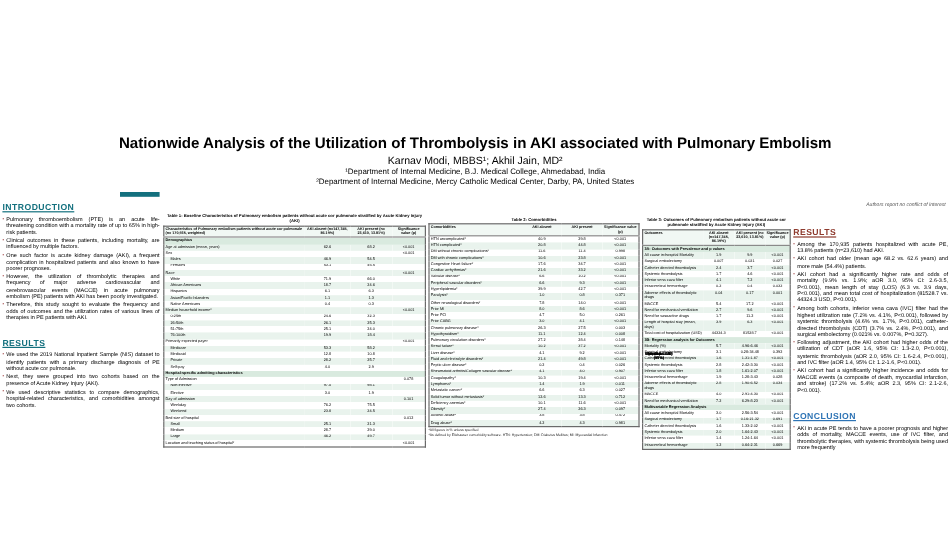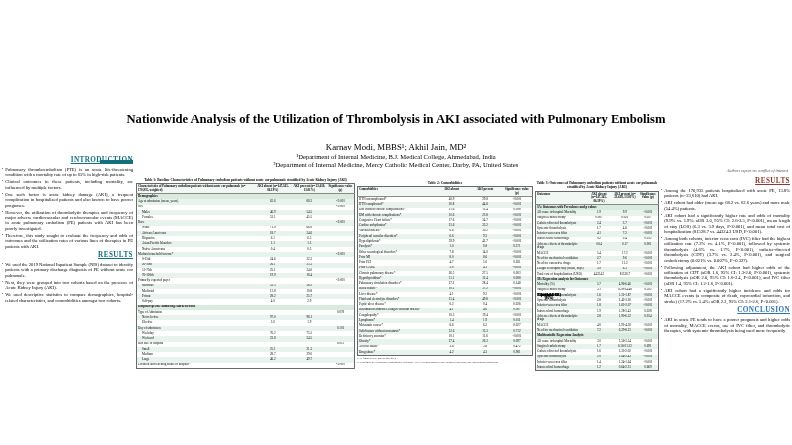--- a/index.html
+++ b/index.html
@@ -1,35 +1,35 @@
 <!DOCTYPE html>
 <html style="--teal: #13707e; --maroon: #8e3a2d; --blue: #2e74b5; --bullet: #8b1a1a; --stripe: #e9f3ed;"><head>
 <meta charset="utf-8">
 <style>
   html,body{margin:0;padding:0;width:792px;height:445px;overflow:hidden;background:#ffffff;
     font-family:"Liberation Sans",sans-serif;color:#000;position:relative;}
-  .poster{position:relative;width:792px;height:407px;font-family:Liberation Serif, serif;}
+  .poster{position:relative;width:792px;height:407px;}
 
   
   .hdr{position:absolute;left:0;top:112px;width:792px;text-align:center;}
   .title{font-size:12.6px;font-weight:bold;margin:0;line-height:1.25;}
-  .authors{font-size:8.8px;margin-top:14px;}
+  .authors{font-size:8.8px;margin-top:1px;}
   .affil{font-size:6.6px;margin-top:1px;}
   .disclosure{position:absolute;right:4px;top:56px;font-size:4.2px;color:#555;font-style:italic;}
 
   
   .col{position:absolute;}
   .col-intro{left:2px;top:154px;width:131px;}
   .col-t1{left:136px;top:178px;width:219px;}
   .col-t2{left:357px;top:181px;width:176px;}
   .col-t3{left:535px;top:181px;width:124px;}
   .col-res{left:661px;top:175px;width:129px;}
 
-  .sec-h{font-size:7.2px;font-weight:bold;text-align:right;text-decoration:underline;
-    letter-spacing:.4px;margin:2px 0 3px 0;}
+  .sec-h{font-size:7.2px;font-weight:bold;text-align:left;text-decoration:underline;
+    letter-spacing:.4px;margin:14px 0 3px 0;}
   .sec-teal{color:var(--teal,#13707e);}
   .sec-red{color:var(--maroon,#8e3a2d);}
   .sec-blue{color:var(--blue,#2e74b5);}
 
   .accent-bar{position:absolute;left:100px;top:160px;width:33px;height:4px;background:var(--teal,#13707e);}
 
   .bullets{margin:0;}
   .bullet{display:flex;gap:2px;margin-bottom:1.6px;font-size:4.6px;line-height:1.18;text-align:justify;}
   .bm{flex:none;color:var(--bullet,#8b1a1a);font-size:3.6px;line-height:1.5;}
 

